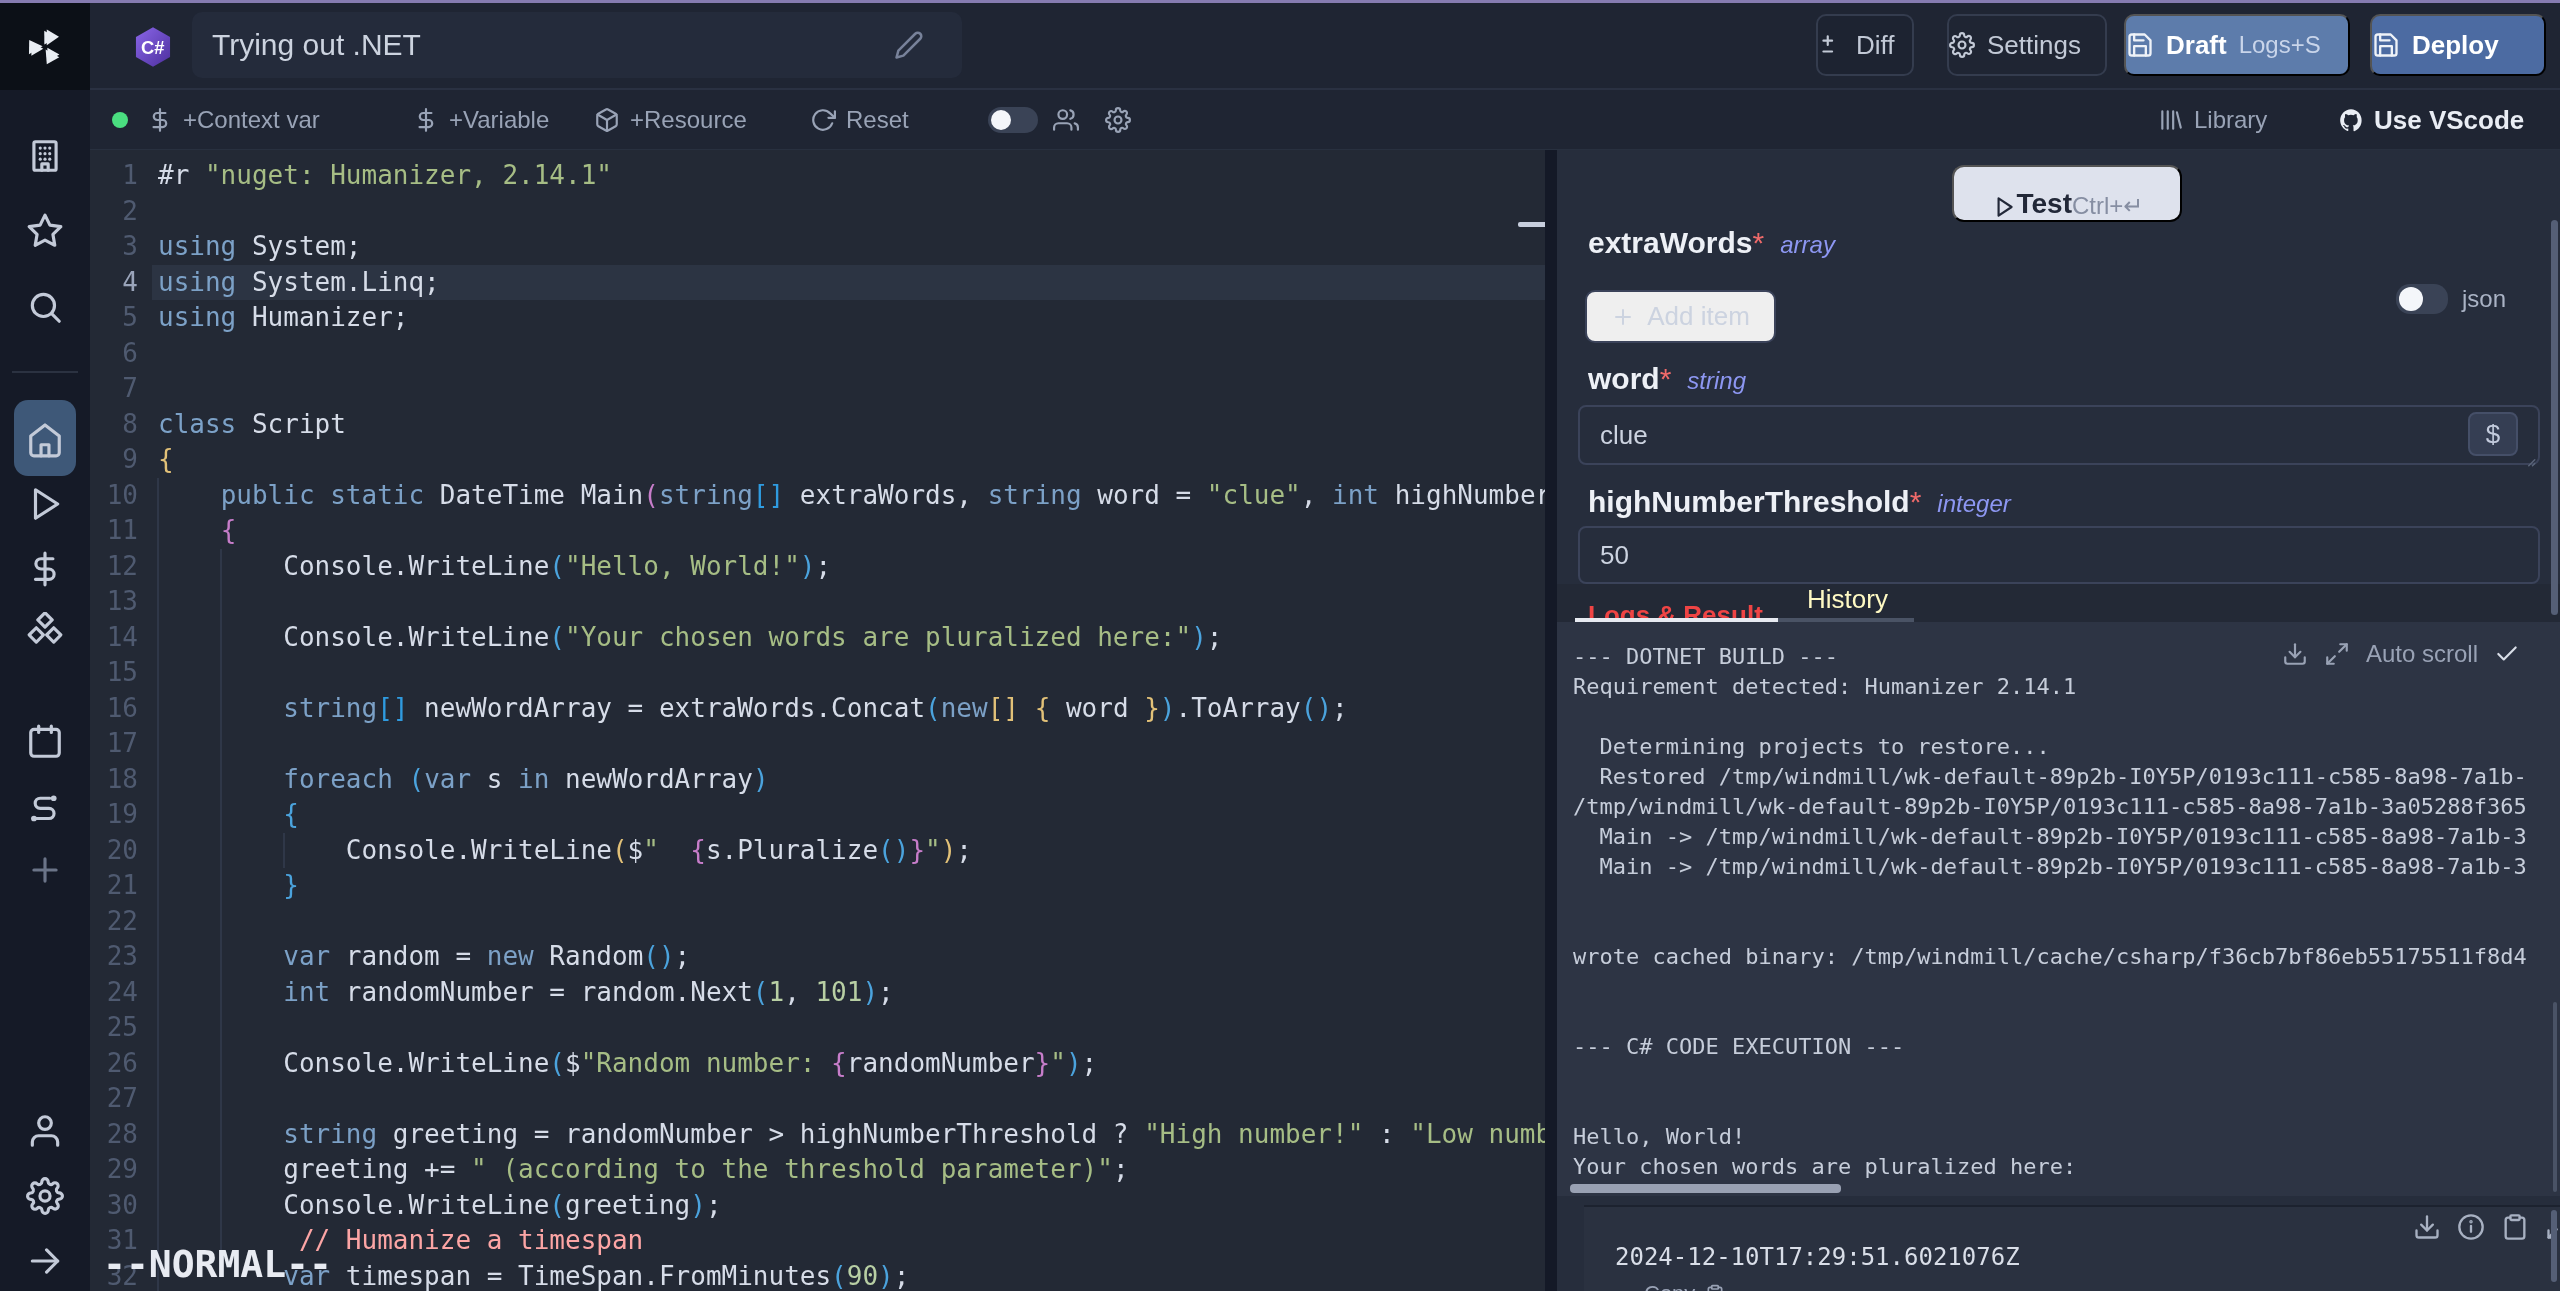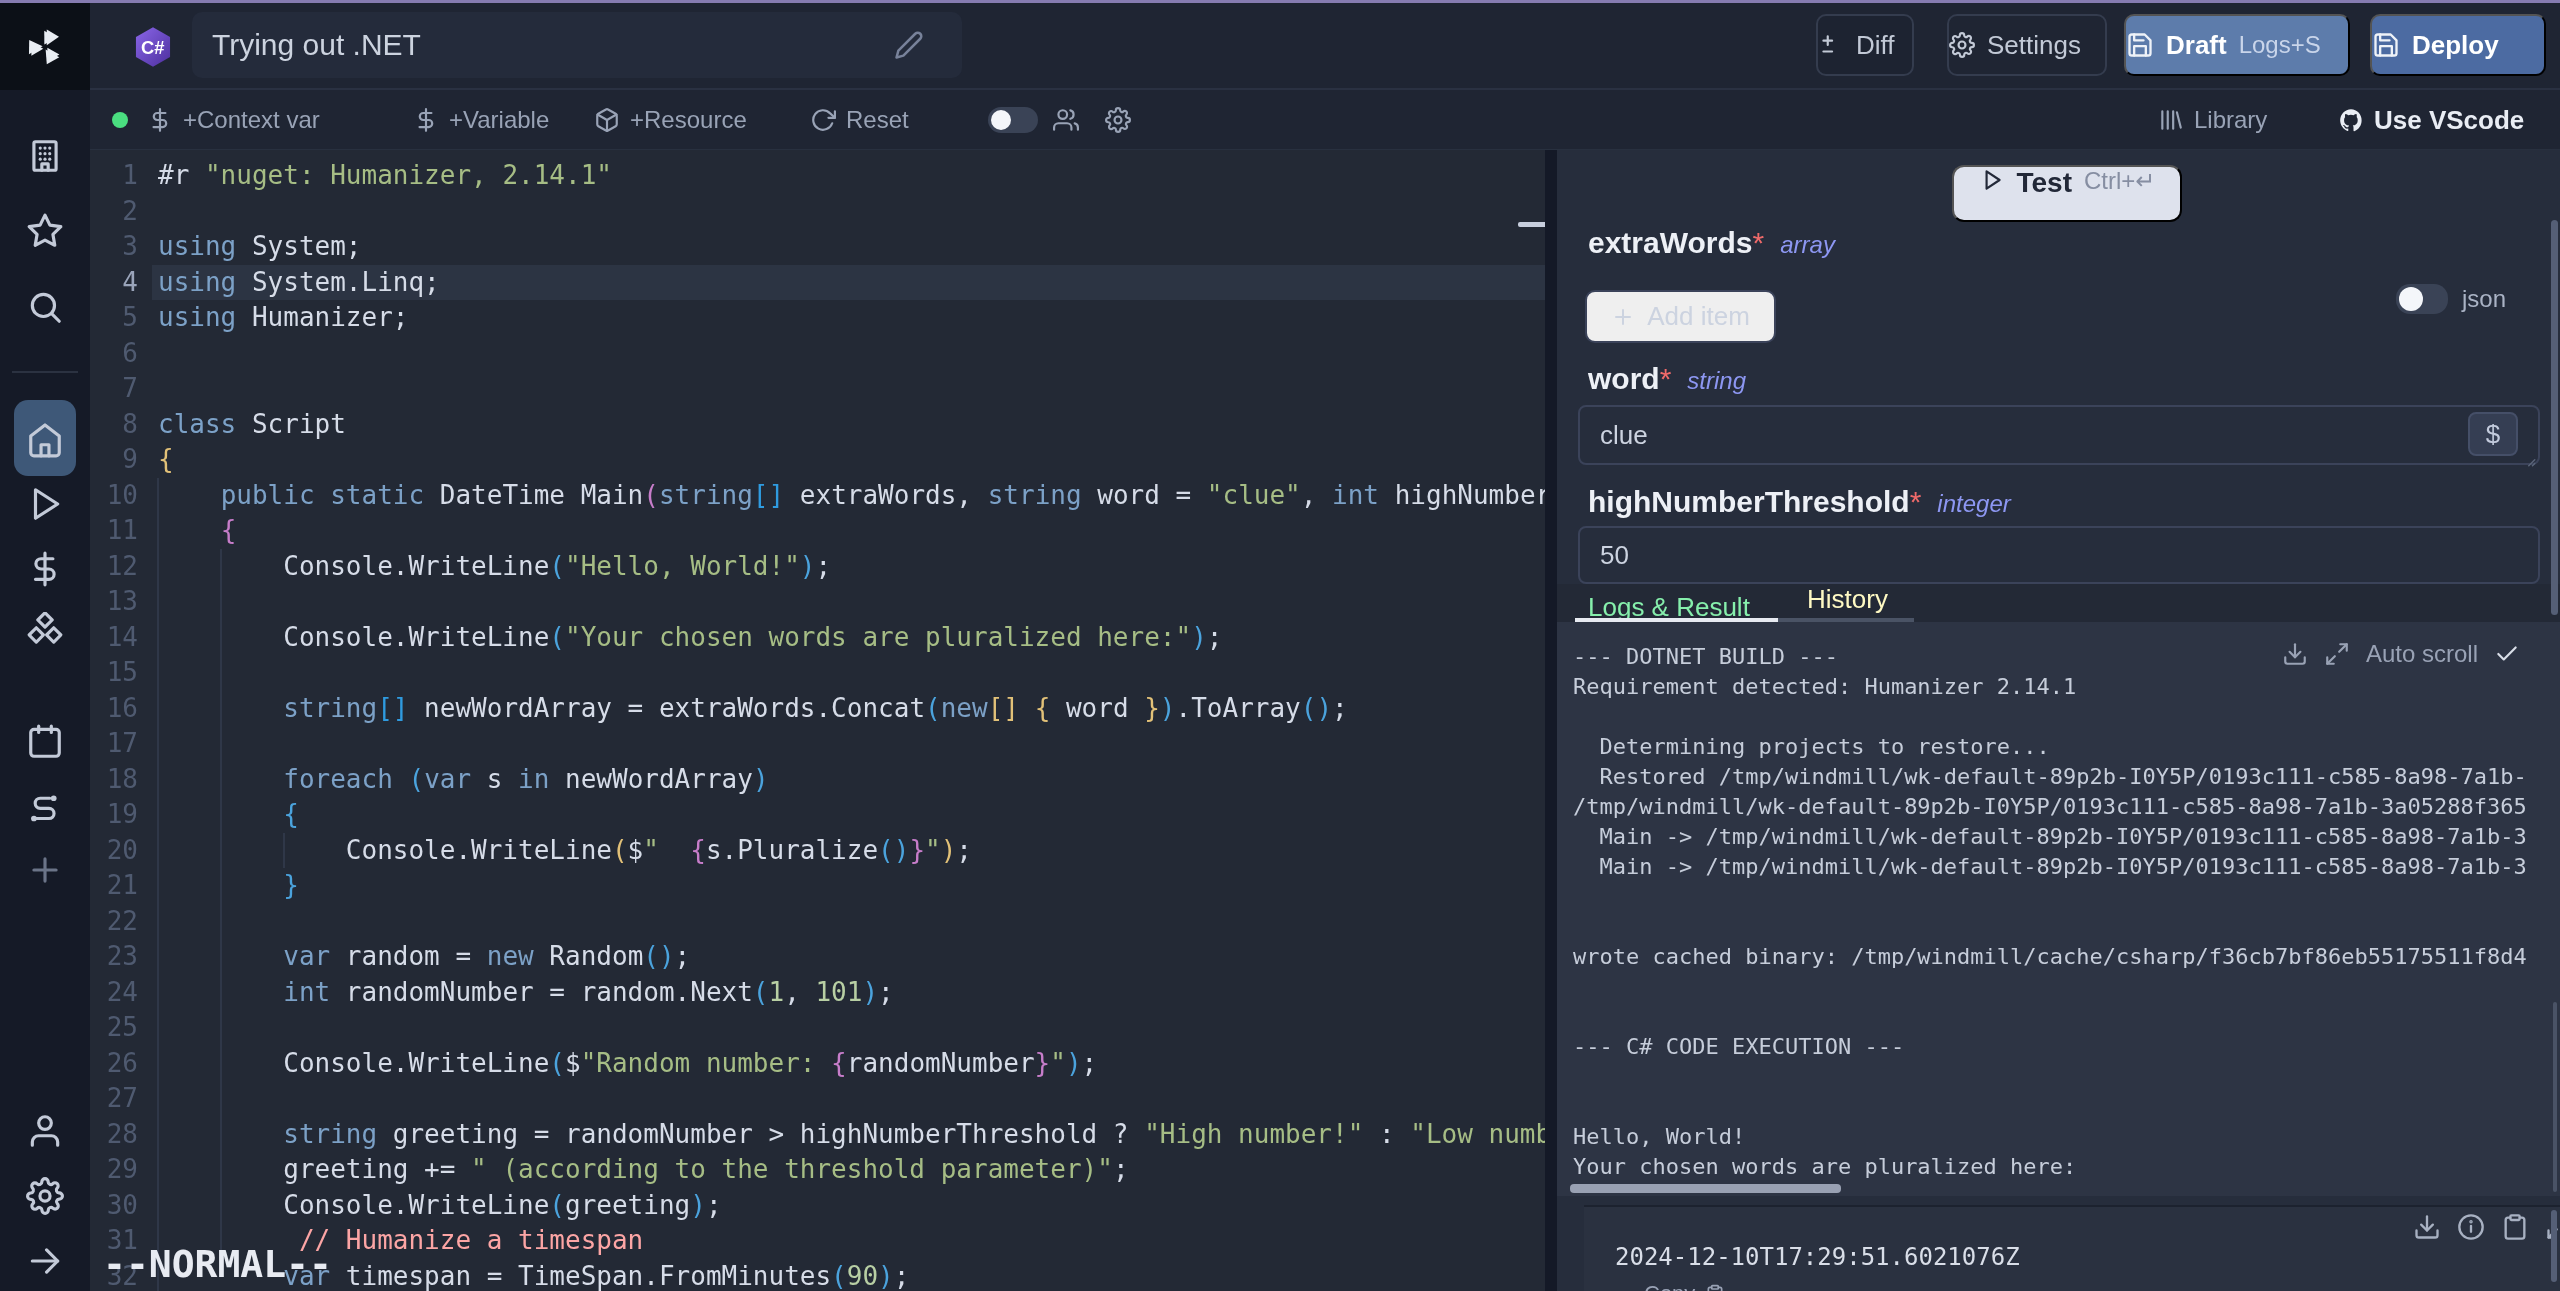--- a/index.html
+++ b/index.html
@@ -63,38 +63,38 @@
   .tk-p{color:#d6dce8} .tk-k{color:#7ca1c7} .tk-s{color:#a6bd85} .tk-n{color:#b8cfa4}
   .tk-c{color:#fca5a5} .tk-y{color:#e2c178} .tk-m{color:#c77dca} .tk-b{color:#4ba3dd} .tk-bb{color:#2f9be0}
   #editor-minibar { position:absolute; left:1428px; top:72px; width:34px; height:5px; background:#c7cedd; border-radius:2px; }
   #vim-status { position:absolute; left:13px; top:1092px; font-family:"DejaVu Sans Mono", monospace; font-size:38px; font-weight:bold; color:#e8ebf2; }
 
   
   #splitter { left:1545px; top:150px; width:12px; height:1141px; background:#141927; }
 
   
   #panel { left:1557px; top:150px; width:1003px; height:1141px; background:#262d3c; }
-  #test-btn { position:absolute; left:395px; top:15px; width:230px; height:57px; background:#dee2ed; border-radius:12px; display:flex; align-items:flex-start; justify-content:center; gap:12px; cursor:pointer; }
+  #test-btn { position:absolute; left:395px; top:15px; width:230px; height:57px; background:#dee2ed; border-radius:12px; display:flex; align-items:flex-end; justify-content:center; gap:0; cursor:pointer; }
   #test-btn .icw { width:26px; height:26px; color:#222838; }
   #test-label { font-size:28px; font-weight:600; color:#222838; }
   #test-short { font-size:24px; color:#868ea2; }
   .field-label { position:absolute; left:31px; display:flex; align-items:baseline; }
   .fname { font-size:30px; font-weight:bold; color:#edf0f6; }
   .freq { font-size:30px; color:#ef6a6a; }
   .ftype { font-size:24px; font-style:italic; color:#8d97f2; margin-left:16px; }
   #add-item-btn { position:absolute; left:28px; top:140px; width:191px; height:53px; border:2px solid #3b435a; border-radius:10px; display:flex; align-items:center; justify-content:center; gap:12px; color:#ccd3e0; font-size:26px; cursor:pointer; }
   #add-item-btn .icw { width:24px; height:24px; }
   #json-toggle-wrap { position:absolute; left:839px; top:134px; display:flex; align-items:center; gap:14px; color:#aab3c5; font-size:24px; }
   .pinput { position:absolute; left:21px; width:962px; border:2px solid #3b435a; border-radius:8px; background:transparent; color:#ccd3e0; font-size:26px; font-family:"Liberation Sans", sans-serif; padding:0 20px; outline:none; }
   #dollar-btn { position:absolute; left:911px; top:262px; width:50px; height:44px; background:#353e53; border:2px solid #454f68; border-radius:8px; display:flex; align-items:center; justify-content:center; color:#c3cbdd; font-size:26px; cursor:pointer; }
   #word-grip { position:absolute; left:962px; top:300px; width:18px; height:18px; color:#5a6478; }
 
   
   #tab-row { position:absolute; left:0; top:434px; width:1003px; height:38px; background:#232936; }
-  #tab-logs { position:absolute; left:31px; top:8px; font-size:26px; color:#86efac; cursor:pointer; }
+  #tab-logs { position:absolute; left:31px; top:16px; font-size:26px; color:#ef4444; cursor:pointer;font-weight:bold; }
   #tab-history { position:absolute; left:250px; top:0; font-size:26px; color:#fef9c3; cursor:pointer; }
   #tab-underline-active { position:absolute; left:18px; top:34px; width:203px; height:4px; background:#e7eaf1; }
   #tab-underline-track { position:absolute; left:221px; top:34px; width:136px; height:4px; background:#4a5365; }
   #log-area { position:absolute; left:0; top:472px; width:1003px; height:574px; background:#2d3444; overflow:hidden; }
   #log-lines { position:absolute; left:16px; top:20px; right:0; font-family:"DejaVu Sans Mono", monospace; font-size:22px; line-height:30px; color:#c6cdda; white-space:pre; overflow:hidden; }
   .log-line { height:30px; overflow:hidden; }
   #autoscroll { position:absolute; right:40px; top:18px; display:flex; align-items:center; gap:16px; color:#99a2b5; font-size:24px; background:transparent; }
   #autoscroll .icw { width:26px; height:26px; }
   #autoscroll .chk { width:26px; height:26px; color:#d9dee8; }
   #log-hscroll { position:absolute; left:13px; top:562px; width:271px; height:9px; background:#99a1b3; border-radius:4px; }

